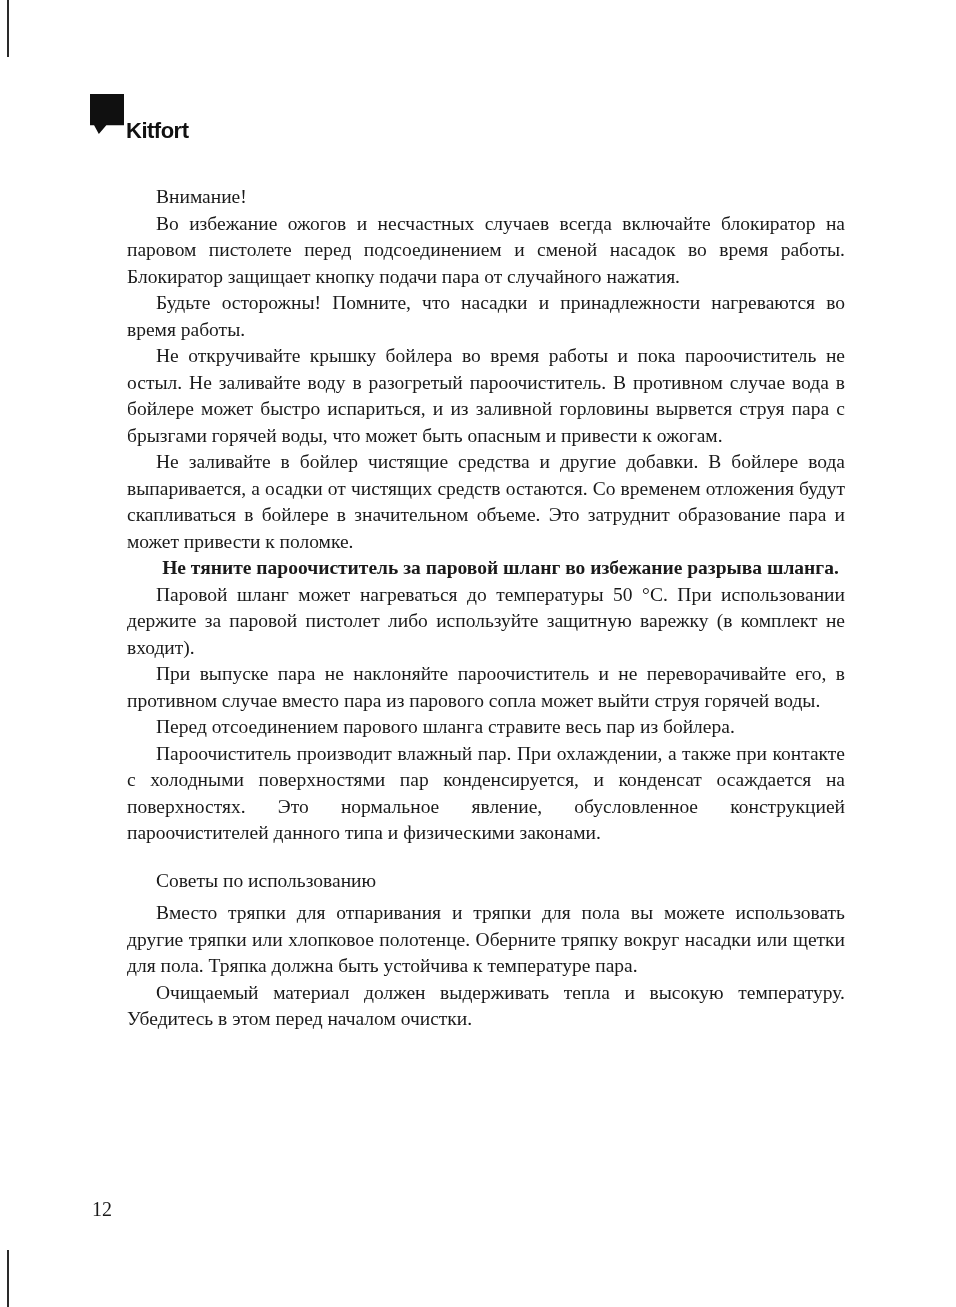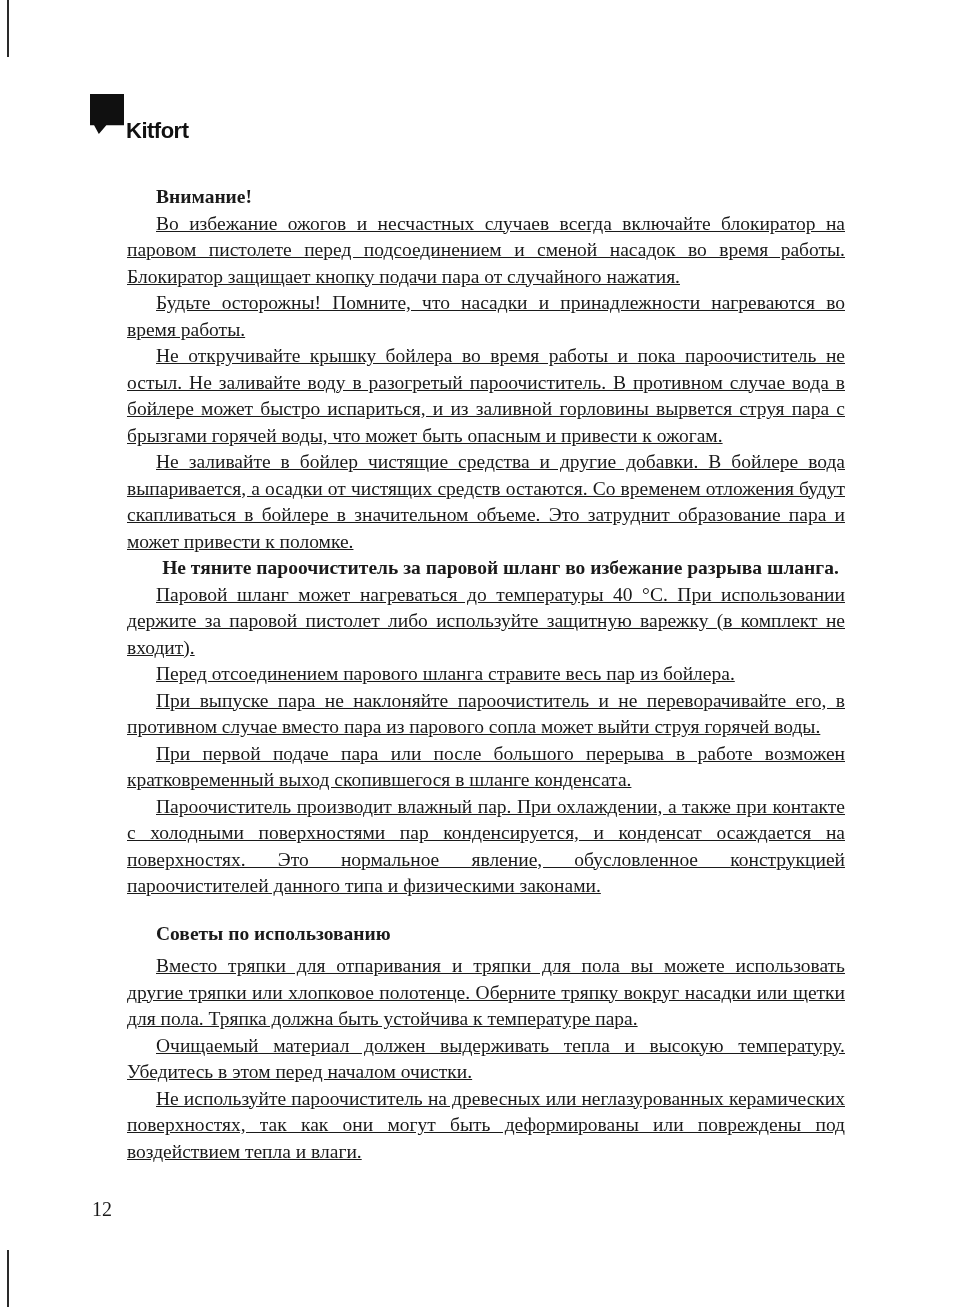--- a/index.html
+++ b/index.html
@@ -61,33 +61,32 @@
     top: 184px;
     width: 718px;
     font-size: 19.5px;
     line-height: 26.5px;
     text-align: justify;
     hyphens: auto;
     -webkit-hyphens: auto;
   }
   .content .heading {
     font-size: 19.5px;
-    font-weight: 700;
+    font-weight: 400;
     margin: 0;
     text-indent: 29px;
     text-align: left;
   }
   .content .heading.spaced {
     margin-top: 21px;
     margin-bottom: 6px;
   }
   .content .para {
     margin: 0;
     text-indent: 29px;
-    text-decoration: underline;
   }
   .content .para_bold {
     margin: 0;
     text-indent: 29px;
     font-weight: 700;
     text-align: center;
   }
 
   .page-number {
     position: absolute;
@@ -110,26 +109,24 @@
     <span class="logo-text">Kitfort</span>
   </header>
 
   <main class="content">
       <h3 class="heading">Внимание!</h3>
       <p class="para">Во избежание ожогов и несчастных случаев всегда включайте блокиратор на паровом пистолете перед подсоединением и сменой насадок во время работы. Блокиратор защищает кнопку подачи пара от случайного нажатия.</p>
       <p class="para">Будьте осторожны! Помните, что насадки и принадлежности нагреваются во время работы.</p>
       <p class="para">Не откручивайте крышку бойлера во время работы и пока пароочиститель не остыл. Не заливайте воду в разогретый пароочиститель. В противном случае вода в бойлере может быстро испариться, и из заливной горловины вырвется струя пара с брызгами горячей воды, что может быть опасным и привести к ожогам.</p>
       <p class="para">Не заливайте в бойлер чистящие средства и другие добавки. В бойлере вода выпаривается, а осадки от чистящих средств остаются. Со временем отложения будут скапливаться в бойлере в значительном объеме. Это затруднит образование пара и может привести к поломке.</p>
       <p class="para_bold">Не тяните пароочиститель за паровой шланг во избежание разрыва шланга.</p>
-      <p class="para">Паровой шланг может нагреваться до температуры 40 °C. При использовании держите за паровой пистолет либо используйте защитную варежку (в комплект не входит).</p>
+      <p class="para">Паровой шланг может нагреваться до температуры 50 °C. При использовании держите за паровой пистолет либо используйте защитную варежку (в комплект не входит).</p>
+      <p class="para">При выпуске пара не наклоняйте пароочиститель и не переворачивайте его, в противном случае вместо пара из парового сопла может выйти струя горячей воды.</p>
       <p class="para">Перед отсоединением парового шланга стравите весь пар из бойлера.</p>
-      <p class="para">При выпуске пара не наклоняйте пароочиститель и не переворачивайте его, в противном случае вместо пара из парового сопла может выйти струя горячей воды.</p>
-      <p class="para">При первой подаче пара или после большого перерыва в работе возможен кратковременный выход скопившегося в шланге конденсата.</p>
       <p class="para">Пароочиститель производит влажный пар. При охлаждении, а также при контакте с холодными поверхностями пар конденсируется, и конденсат осаждается на поверхностях. Это нормальное явление, обусловленное конструкцией пароочистителей данного типа и физическими законами.</p>
       <h3 class="heading spaced">Советы по использованию</h3>
       <p class="para">Вместо тряпки для отпаривания и тряпки для пола вы можете использовать другие тряпки или хлопковое полотенце. Оберните тряпку вокруг насадки или щетки для пола. Тряпка должна быть устойчива к температуре пара.</p>
       <p class="para">Очищаемый материал должен выдерживать тепла и высокую температуру. Убедитесь в этом перед началом очистки.</p>
-      <p class="para">Не используйте пароочиститель на древесных или неглазурованных керамических поверхностях, так как они могут быть деформированы или повреждены под воздействием тепла и влаги.</p>
     </main>
 
   <div class="page-number">12</div>
 
 </div>
 
 </body></html>

